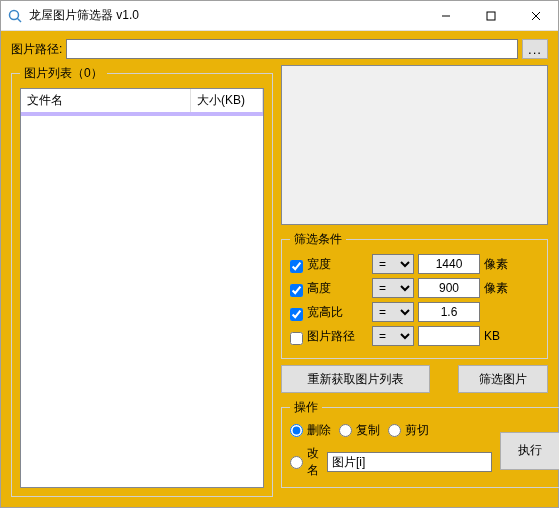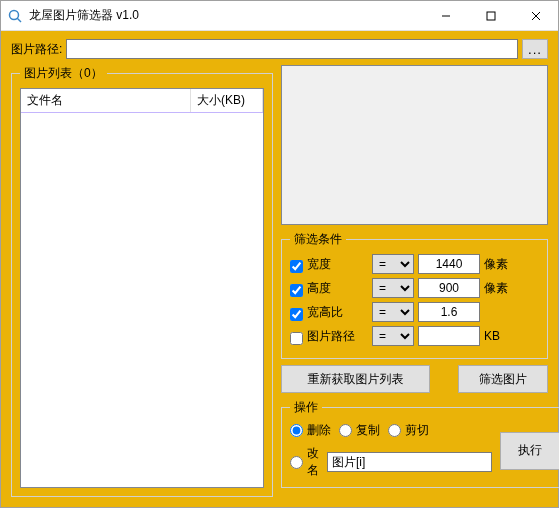--- a/index.html
+++ b/index.html
@@ -89,21 +89,21 @@
     flex: 1;
     background: #fff;
     border: 1px solid #828790;
     overflow: auto;
     display: flex;
     flex-direction: column;
   }
   .list-header {
     display: flex;
     background: #fff;
-    border-bottom: 1px solid #c4b5fd;
+    border-bottom: 4px solid #c4b5fd;
   }
   .list-header .col {
     padding: 3px 6px;
     border-right: 1px solid #e0e0e0;
   }
   .col-name { flex: 1; }
   .col-size { width: 72px; }
 
   .right-col {
     flex: 1;

